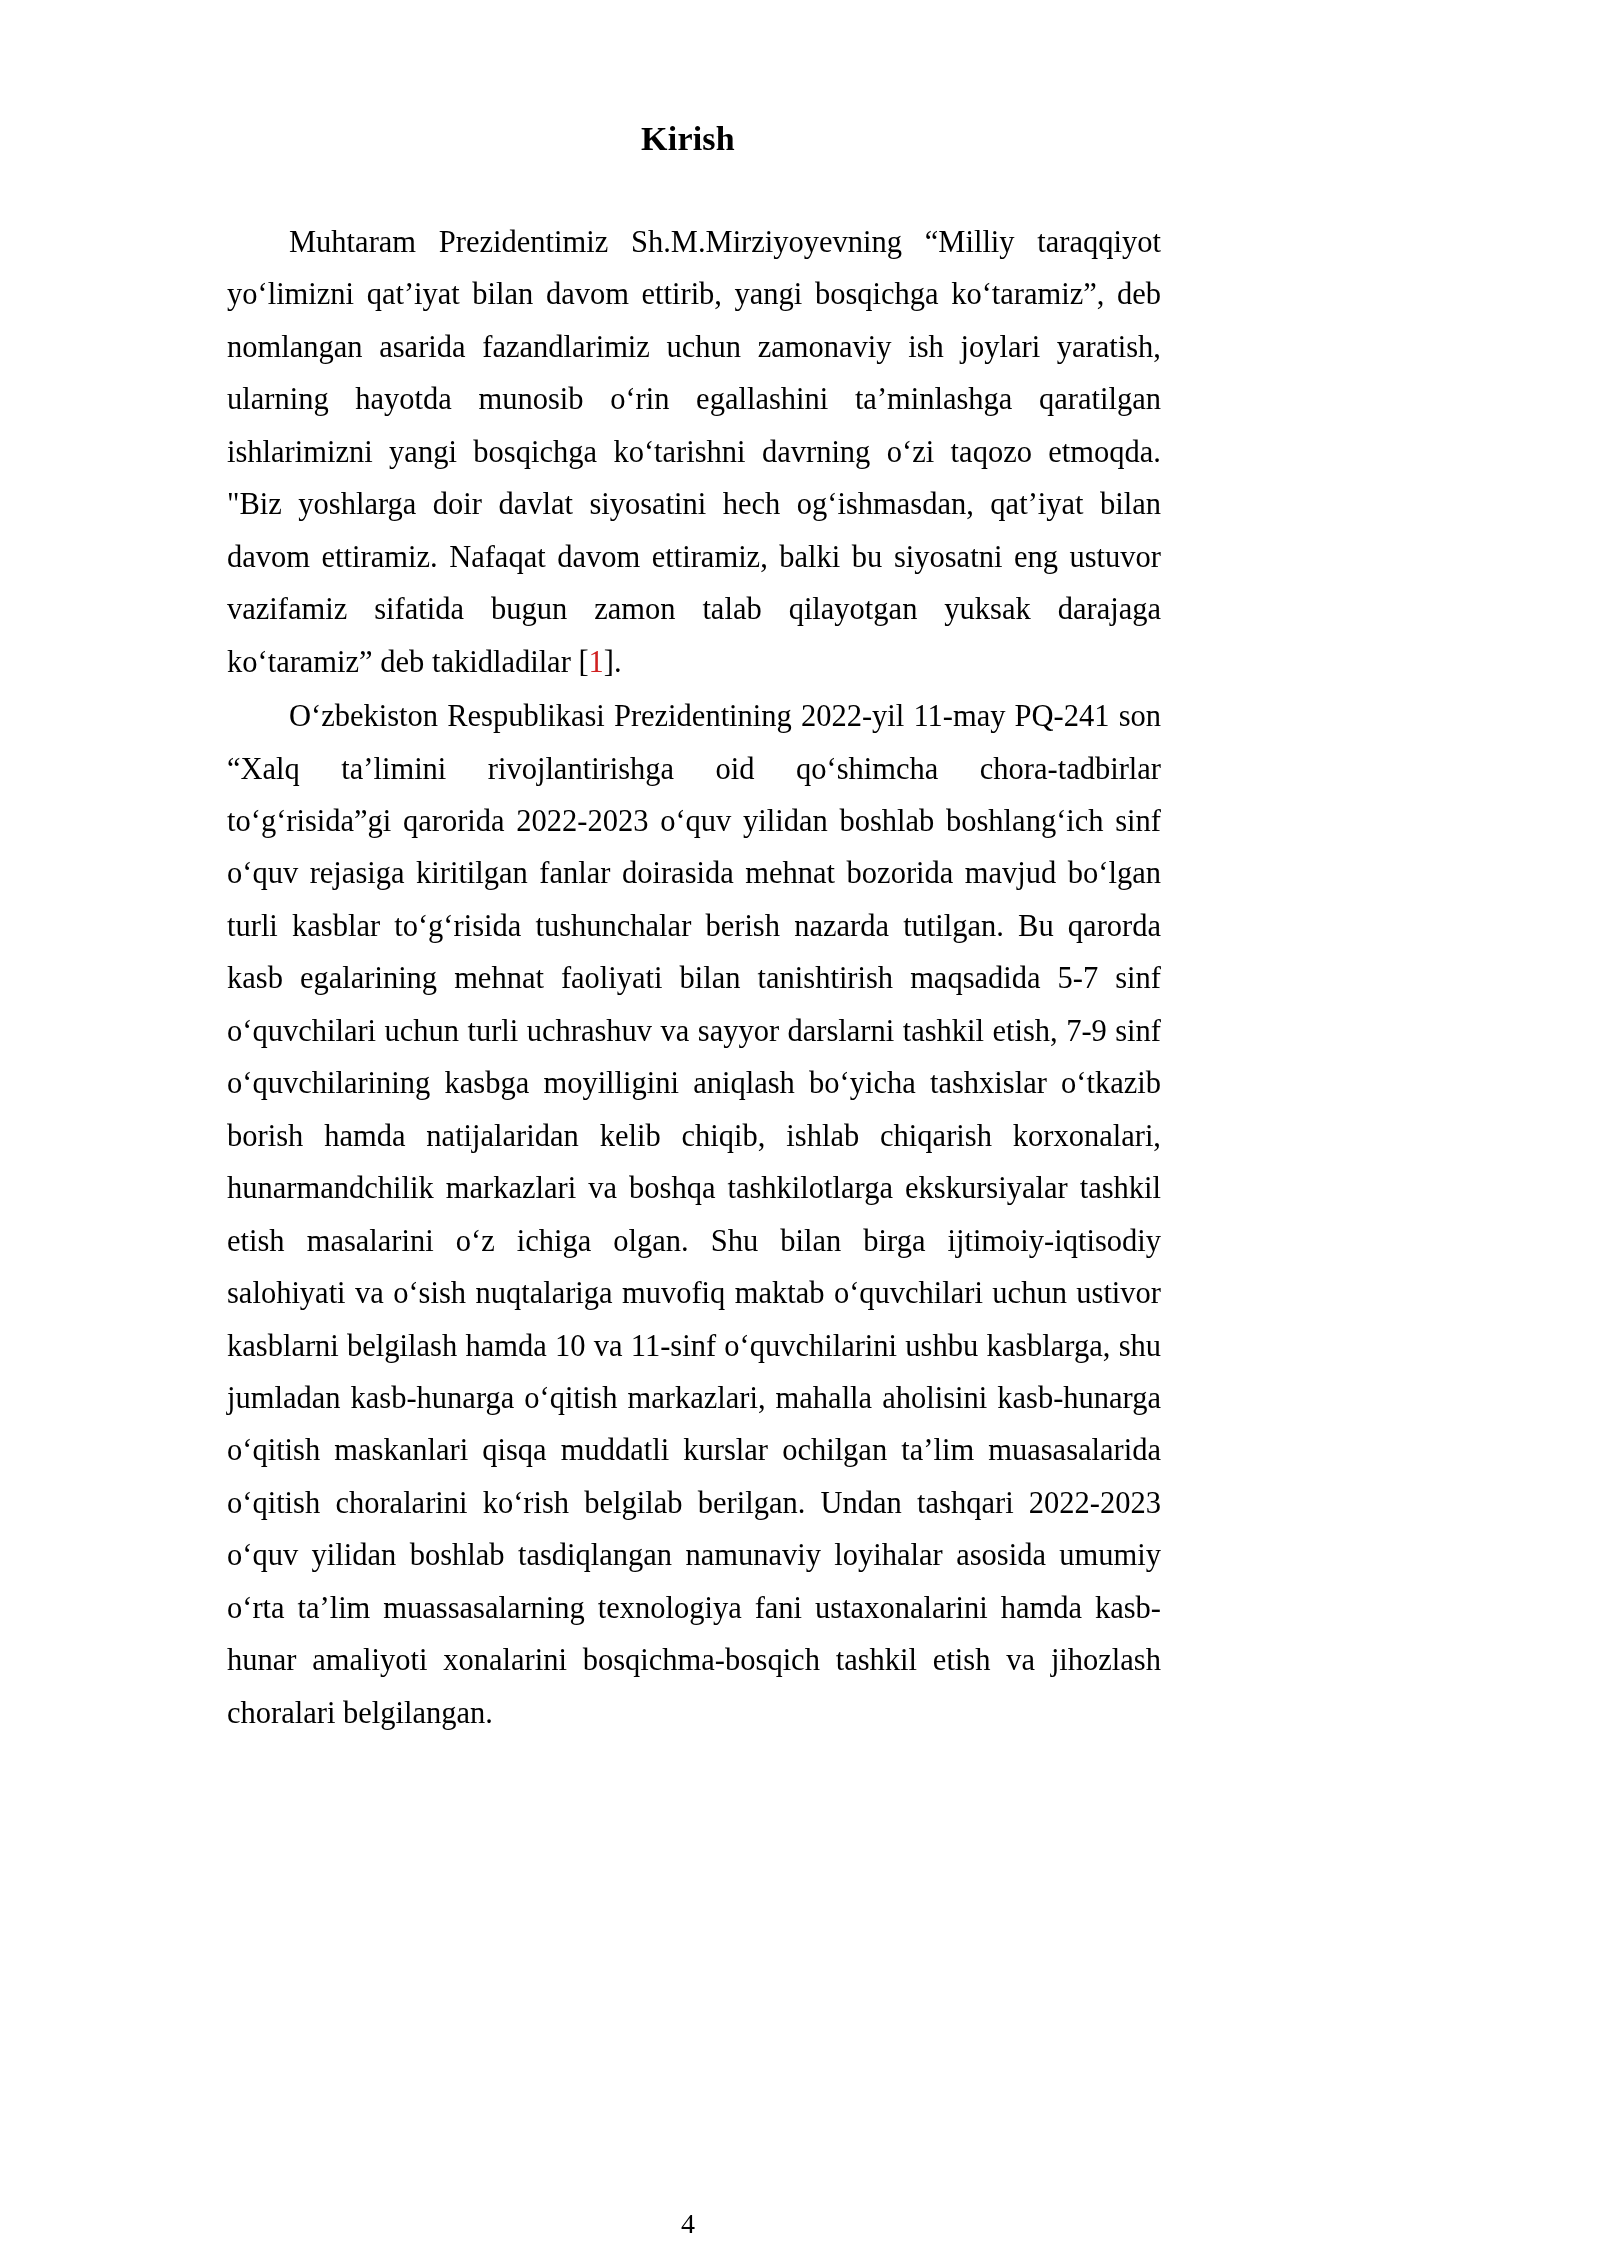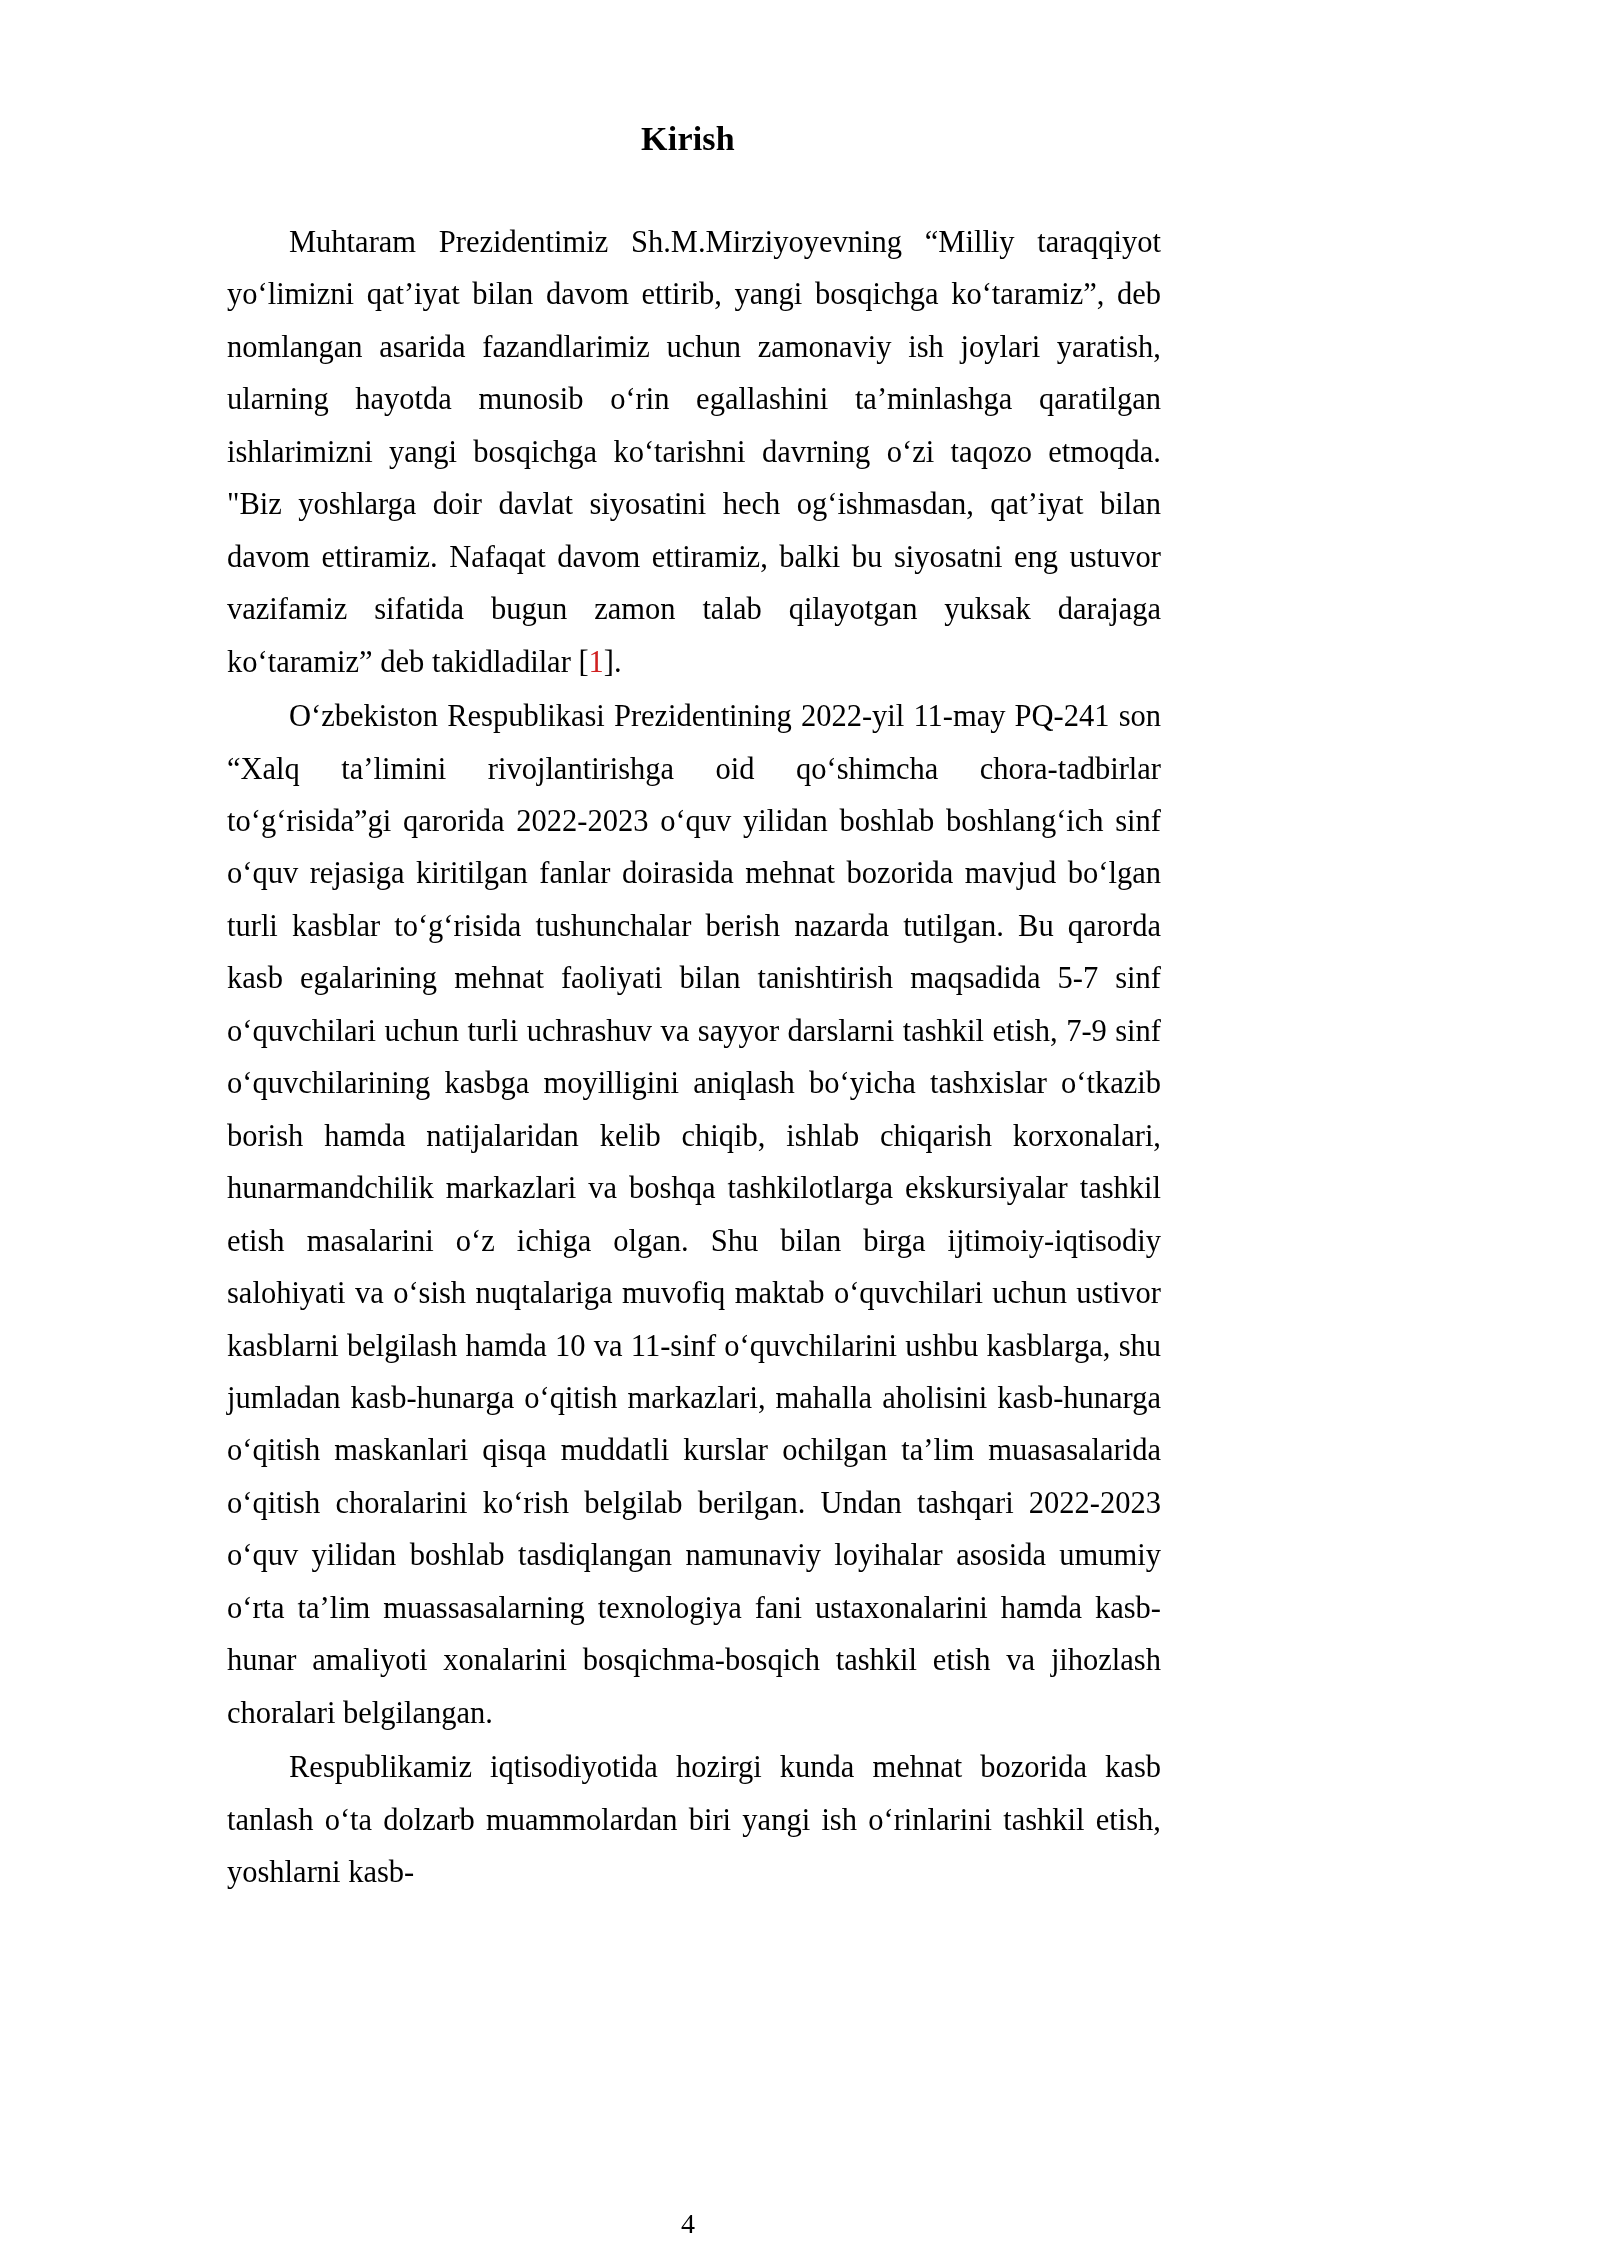--- a/index.html
+++ b/index.html
@@ -54,17 +54,16 @@
 <body>
 
 <div class="page">
 
   <h1 class="doc-title">Kirish</h1>
 
   <p class="para"><span>Muhtaram Prezidentimiz Sh.M.Mirziyoyevning “Milliy taraqqiyot yo‘limizni qat’iyat bilan davom ettirib, yangi bosqichga ko‘taramiz”, deb nomlangan asarida fazandlarimiz uchun zamonaviy ish joylari yaratish, ularning hayotda munosib o‘rin egallashini ta’minlashga qaratilgan ishlarimizni yangi bosqichga ko‘tarishni davrning o‘zi taqozo etmoqda. "Biz yoshlarga doir davlat siyosatini hech og‘ishmasdan, qat’iyat bilan davom ettiramiz. Nafaqat davom ettiramiz, balki bu siyosatni eng ustuvor vazifamiz sifatida bugun zamon talab qilayotgan yuksak darajaga ko‘taramiz” deb takidladilar [</span><span class="ref">1</span><span>].</span></p>
 
   <p class="para">O‘zbekiston Respublikasi Prezidentining 2022-yil 11-may PQ-241 son “Xalq ta’limini rivojlantirishga oid qo‘shimcha chora-tadbirlar to‘g‘risida”gi qarorida 2022-2023 o‘quv yilidan boshlab boshlang‘ich sinf o‘quv rejasiga kiritilgan fanlar doirasida mehnat bozorida mavjud bo‘lgan turli kasblar to‘g‘risida tushunchalar berish nazarda tutilgan. Bu qarorda kasb egalarining mehnat faoliyati bilan tanishtirish maqsadida 5-7 sinf o‘quvchilari uchun turli uchrashuv va sayyor darslarni tashkil etish, 7-9 sinf o‘quvchilarining kasbga moyilligini aniqlash bo‘yicha tashxislar o‘tkazib borish hamda natijalaridan kelib chiqib, ishlab chiqarish korxonalari, hunarmandchilik markazlari va boshqa tashkilotlarga ekskursiyalar tashkil etish masalarini o‘z ichiga olgan. Shu bilan birga ijtimoiy-iqtisodiy salohiyati va o‘sish nuqtalariga muvofiq maktab o‘quvchilari uchun ustivor kasblarni belgilash hamda 10 va 11-sinf o‘quvchilarini ushbu kasblarga, shu jumladan kasb-hunarga o‘qitish markazlari, mahalla aholisini kasb-hunarga o‘qitish maskanlari qisqa muddatli kurslar ochilgan ta’lim muasasalarida o‘qitish choralarini ko‘rish belgilab berilgan. Undan tashqari 2022-2023 o‘quv yilidan boshlab tasdiqlangan namunaviy loyihalar asosida umumiy o‘rta ta’lim muassasalarning texnologiya fani ustaxonalarini hamda kasb-hunar amaliyoti xonalarini bosqichma-bosqich tashkil etish va jihozlash choralari belgilangan.</p>
 
-  <p class="para">Respublikamiz iqtisodiyotida hozirgi kunda mehnat bozorida kasb tanlash o‘ta dolzarb muammolardan biri yangi ish o‘rinlarini tashkil etish, yoshlarni kasb-</p>
 
   <div class="page-number">4</div>
 
 </div>
 
 </body></html>

